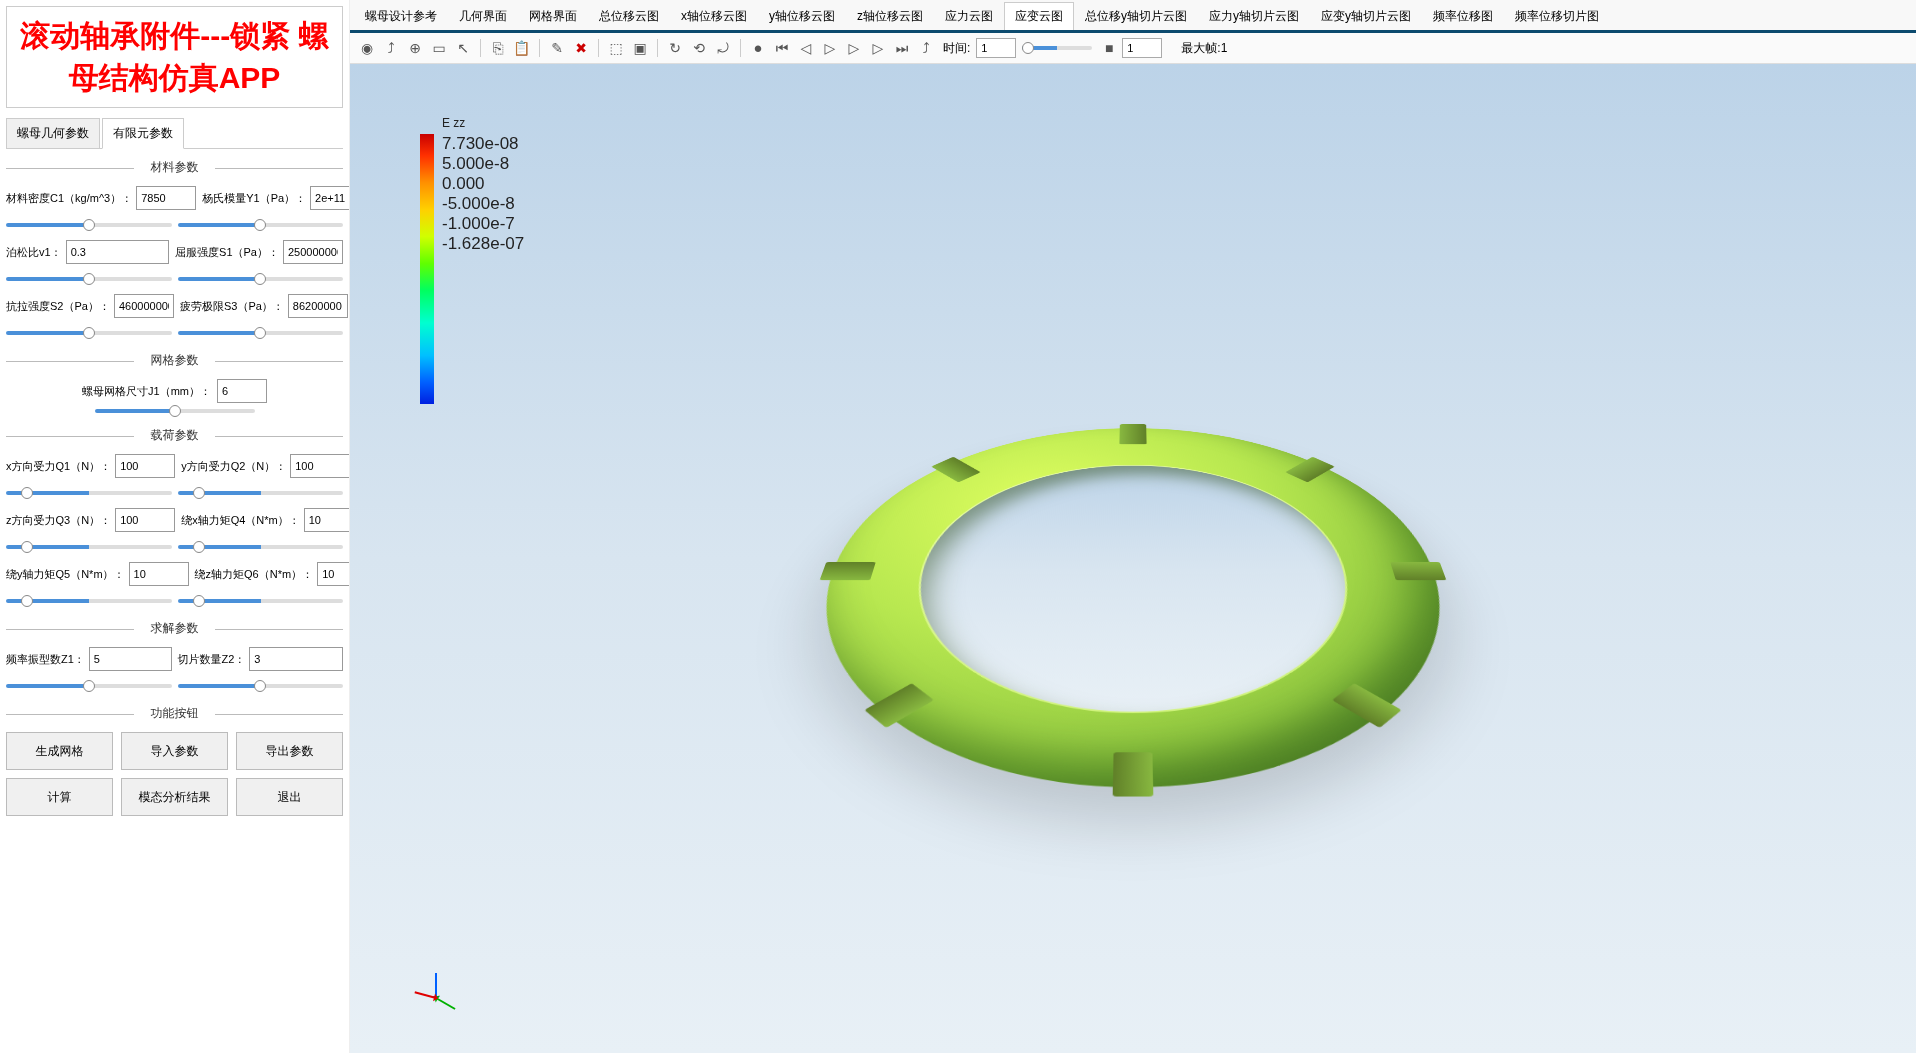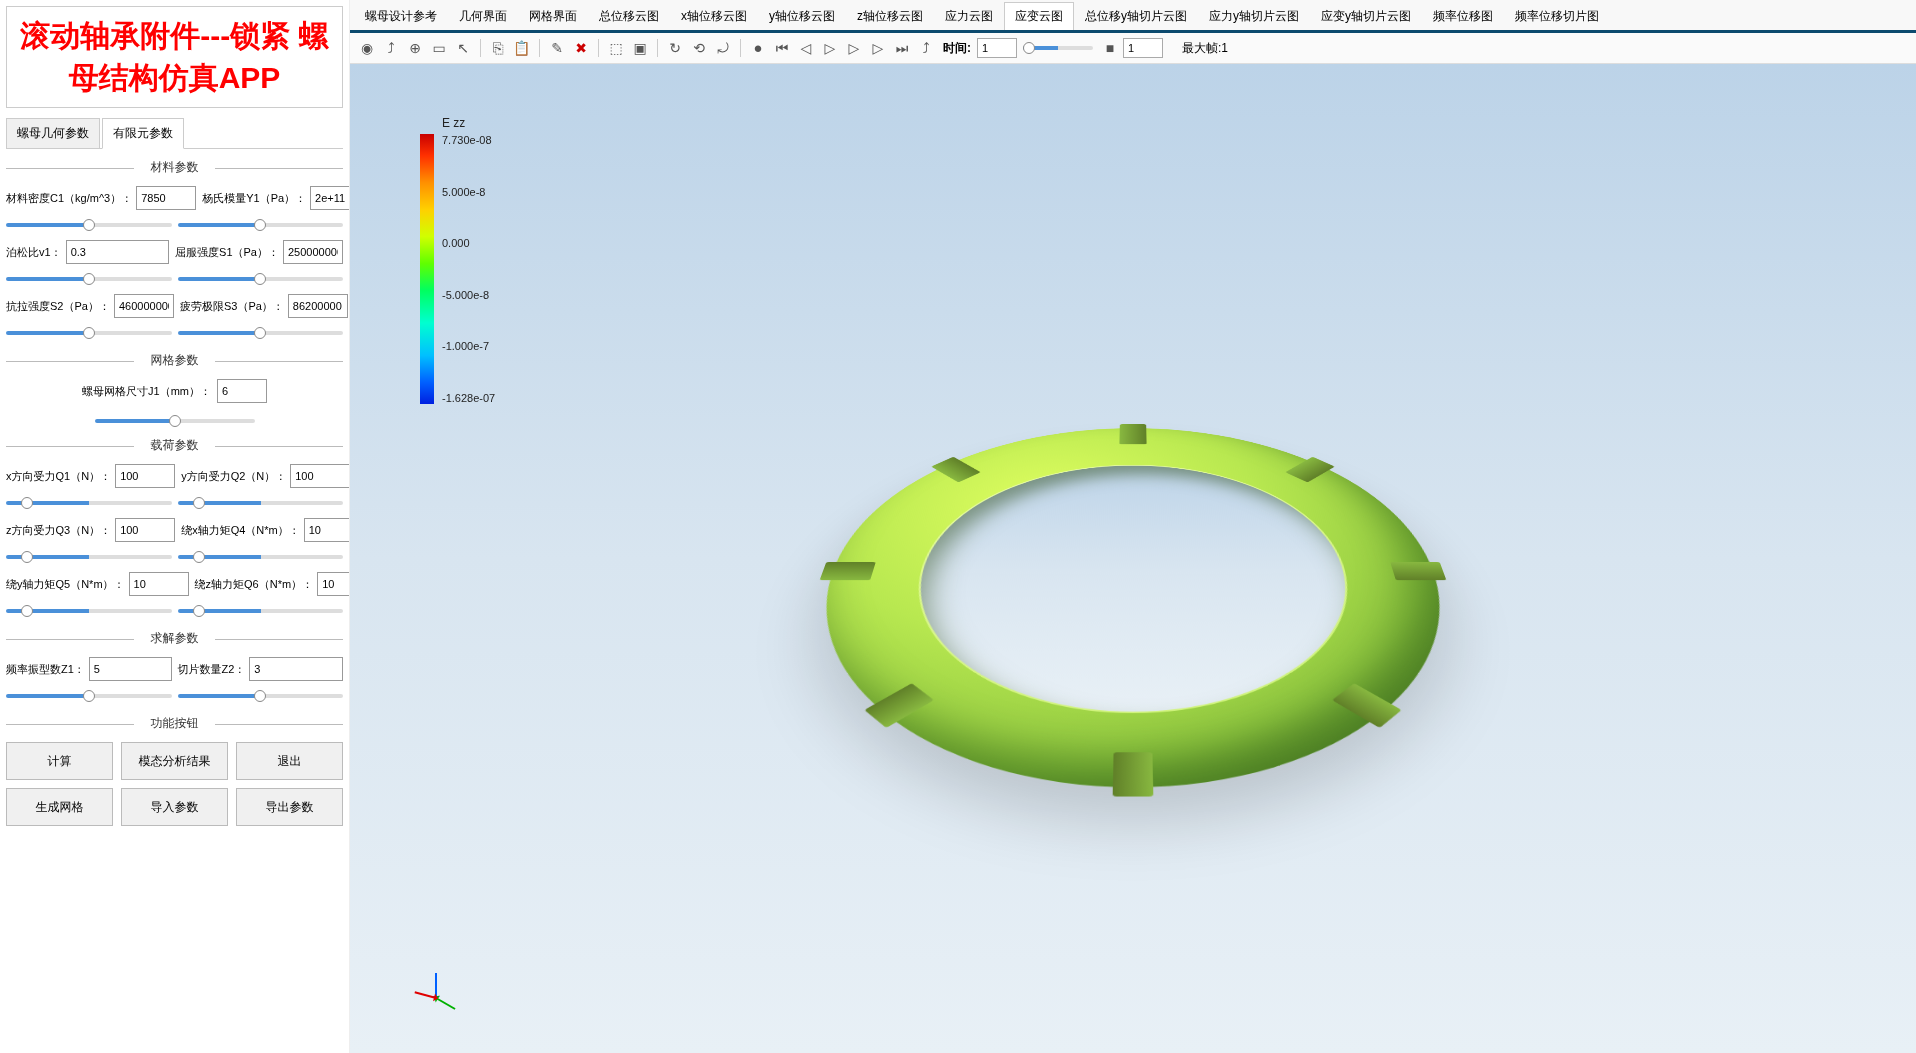--- a/index.html
+++ b/index.html
@@ -25,50 +25,50 @@
     
     .param-row { display: flex; align-items: flex-end; gap: 6px; margin-bottom: 6px; }
     .param-pair { flex: 1; display: flex; align-items: center; gap: 4px; }
     .param-label { font-size: 11px; white-space: nowrap; }
     .param-input { width: 60px; height: 24px; border: 1px solid #999; padding: 0 4px; font-size: 11px; flex: 1; min-width: 50px; }
     .slider-row { display: flex; gap: 6px; margin-bottom: 10px; }
     .slider-pair { flex: 1; }
     .slider { width: 100%; height: 4px; appearance: none; background: linear-gradient(to right, #4a90d9 0%, #4a90d9 50%, #ddd 50%, #ddd 100%); border-radius: 2px; outline: none; }
     .slider::-webkit-slider-thumb { appearance: none; width: 12px; height: 12px; background: #fff; border: 1px solid #888; border-radius: 50%; cursor: pointer; }
     
-    .single-param { display: flex; justify-content: center; align-items: center; gap: 6px; margin-bottom: 16px; }
+    .single-param { display: flex; justify-content: center; align-items: center; gap: 6px; margin-bottom: 6px; }
     .single-slider { display: flex; justify-content: center; margin-bottom: 10px; }
     .single-slider .slider { width: 160px; }
     
     
     .btn-row { display: flex; gap: 8px; justify-content: space-between; margin-bottom: 8px; }
     .btn { flex: 1; height: 38px; background: #f0f0f0; border: 1px solid #bbb; cursor: pointer; font-size: 12px; }
     
     
     .main { flex: 1; display: flex; flex-direction: column; background: #fff; }
     .main-tabs { display: flex; border-bottom: 3px solid #0c4a6e; background: #f8f8f8; padding: 2px 4px 0; overflow-x: auto; }
     .main-tab { padding: 5px 10px; font-size: 12px; white-space: nowrap; cursor: pointer; border: 1px solid transparent; border-bottom: none; }
     .main-tab.active { background: #fff; border-color: #ccc; }
     
     
     .toolbar { display: flex; align-items: center; padding: 4px 6px; border-bottom: 1px solid #ddd; gap: 2px; background: #fafafa; flex-wrap: wrap; }
     .tb-btn { width: 22px; height: 22px; border: none; background: transparent; cursor: pointer; display: flex; align-items: center; justify-content: center; font-size: 14px; color: #555; }
     .tb-sep { width: 1px; height: 18px; background: #ccc; margin: 0 4px; }
-    .tb-label { font-size: 12px; margin: 0 4px; font-weight: bold; }
+    .tb-label { font-size: 12px; margin: 0 4px; }
     .tb-input { width: 40px; height: 20px; border: 1px solid #aaa; padding: 0 4px; font-size: 11px; }
     .tb-slider { width: 70px; margin: 0 4px; }
     .tb-text { font-size: 12px; margin-left: 17px; }
     
     
     .viewport { flex: 1; background: linear-gradient(to bottom, #bcd3e8 0%, #d8e5f0 50%, #e8f0f6 100%); position: relative; overflow: hidden; padding-left: 24px; }
     
     
     .legend { position: absolute; left: 70px; top: 70px; display: flex; gap: 8px; }
     .legend-bar { width: 14px; height: 270px; background: linear-gradient(to bottom, #c80000 0%, #ff3000 8%, #ff9000 18%, #ffd000 28%, #d0ff00 38%, #60ff00 48%, #00ff60 58%, #00ffd0 70%, #00c0ff 82%, #0060ff 92%, #0020e0 100%); }
-    .legend-labels { display: flex; flex-direction: column; justify-content: space-between; font-size: 11px; color: #222; height: 270px; font-family: Arial; }
+    .legend-labels { display: flex; flex-direction: column; font-size: 17px; color: #222; height: 270px; font-family: Arial; }
     .legend-title { position: absolute; top: -18px; left: 22px; font-size: 12px; color: #222; }
     
     
     .render { position: absolute; left: 50%; top: 50%; transform: translate(-50%, -48%) perspective(1200px) rotateX(55deg); width: 600px; height: 600px; }
     .ring-outer { position: absolute; inset: 0; border-radius: 50%; background: radial-gradient(circle at 35% 30%, #e0ff60, #b8e850 40%, #90c840 70%, #5a8830 95%); box-shadow: inset -20px -30px 50px rgba(0,50,0,0.4), 0 40px 60px rgba(0,0,0,0.15); }
     .ring-inner { position: absolute; inset: 90px; border-radius: 50%; background: linear-gradient(to bottom, #bcd3e8 0%, #d8e5f0 50%, #e8f0f6 100%); box-shadow: inset 10px 20px 30px rgba(50,80,30,0.5); }
     .ring-lip { position: absolute; inset: 70px; border-radius: 50%; border: 18px solid transparent; background: radial-gradient(circle at 40% 30%, #f0ffb0, #c8f070) padding-box; mask: radial-gradient(circle, transparent 46%, black 47%); -webkit-mask: radial-gradient(circle, transparent 46%, black 47%); }
     .notch { position: absolute; width: 50px; height: 32px; background: linear-gradient(to bottom, #88b840, #608028); left: 50%; top: 50%; transform-origin: center; border-radius: 3px; }
     
     
@@ -211,28 +211,28 @@
       </div>
       <div class="slider-row">
           <div class="slider-pair"><input type="range" class="slider" value="50" style=""></div>
           <div class="slider-pair"><input type="range" class="slider" value="50" style=""></div>
         </div>
     </div>
 
     <div class="section">
       <div class="section-title">功能按钮</div>
       <div class="btn-row">
+        <button class="btn">生成网格</button>
+        <button class="btn">导入参数</button>
+        <button class="btn">导出参数</button>
+      </div>
+      <div class="btn-row">
         <button class="btn">计算</button>
         <button class="btn">模态分析结果</button>
         <button class="btn">退出</button>
-      </div>
-      <div class="btn-row">
-        <button class="btn">生成网格</button>
-        <button class="btn">导入参数</button>
-        <button class="btn">导出参数</button>
       </div>
     </div>
   </div>
 
   <div class="main">
     <div class="main-tabs">
       <div class="main-tab">螺母设计参考</div>
       <div class="main-tab">几何界面</div>
       <div class="main-tab">网格界面</div>
       <div class="main-tab">总位移云图</div>

